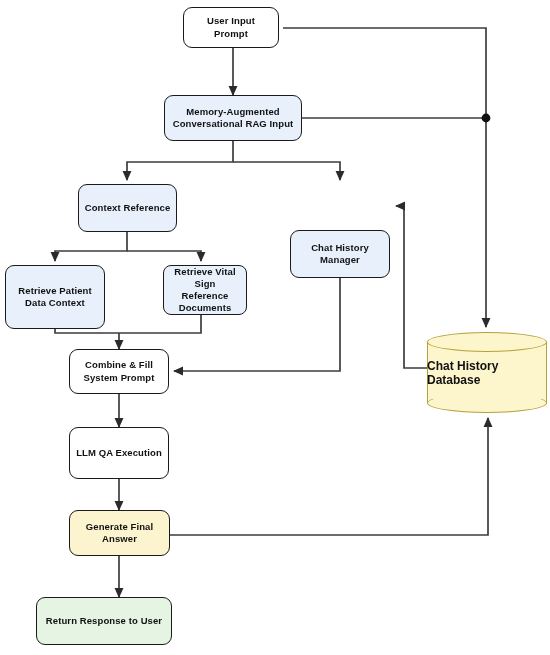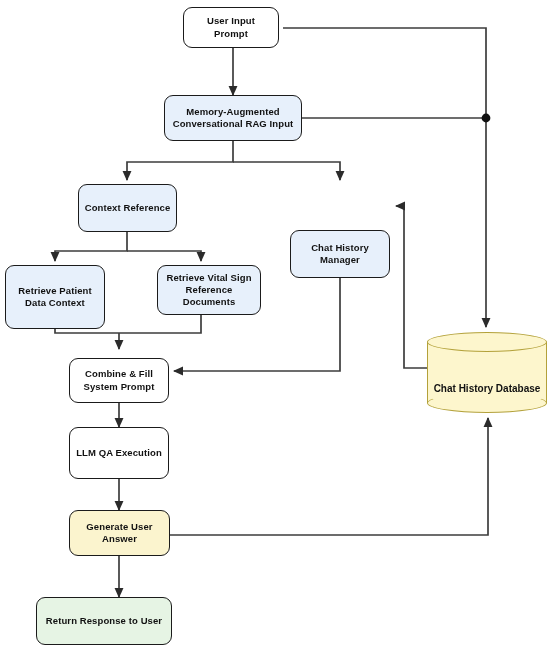--- a/index.html
+++ b/index.html
@@ -22,23 +22,23 @@
   
   .cyl{position:absolute;}
   .cyl .body{position:absolute;left:0;right:0;top:10px;bottom:10px;
              background:#fdf6cd;border-left:1.6px solid #b3a13a;
              border-right:1.6px solid #b3a13a;}
   .cyl .top,.cyl .bot{position:absolute;left:0;width:100%;height:20px;
              box-sizing:border-box;border:1.6px solid #b3a13a;
              border-radius:50%/50%;background:#fdf6cd;}
   .cyl .top{top:0;}
   .cyl .bot{bottom:0;background:#fdf6cd;border-top-color:transparent;}
-  .cyl .cap-label{position:absolute;left:0;width:100%;top:16px;height:100%;
+  .cyl .cap-label{position:absolute;left:0;width:100%;top:0;height:100%;
              display:flex;align-items:center;justify-content:center;
-             font-size:10px;font-weight:bold;color:#111;z-index:5;}
+             font-size:12px;font-weight:bold;color:#111;z-index:5;}
 </style>
 </head>
 <body>
 
 <div id="canvas">
 
   <svg id="edges" viewBox="0 0 550 655" xmlns="http://www.w3.org/2000/svg">
     <defs>
       <marker id="arrow" viewBox="0 0 10 10" refX="9" refY="5" markerWidth="6.2" markerHeight="6.2" orient="auto-start-reverse">
         <path d="M0,0.6 L10,5 L0,9.4 z" fill="#2b2b2b"></path>
@@ -98,37 +98,37 @@
   <div class="node blue" style="left:290px;top:184px;width:100px;height:48px;margin-top:46px;">
     <span style="white-space:pre-line;">Chat History
 Manager</span>
   </div>
 
   <div class="node blue" style="left:5px;top:265px;width:100px;height:64px;">
     <span style="white-space:pre-line;">Retrieve Patient
 Data Context</span>
   </div>
 
-  <div class="node blue" style="left:157px;top:265px;width:104px;height:50px;">
+  <div class="node blue" style="left:163px;top:265px;width:84px;height:50px;border-radius:8px;">
     <span style="white-space:pre-line;">Retrieve Vital Sign
 Reference
 Documents</span>
   </div>
 
-  <div class="node plain" style="left:69px;top:349px;width:100px;height:45px;margin-top:9px;">
+  <div class="node plain" style="left:69px;top:349px;width:100px;height:45px;">
     <span style="white-space:pre-line;">Combine &amp; Fill
 System Prompt</span>
   </div>
 
   <div class="node plain" style="left:69px;top:427px;width:100px;height:52px;">
     <span style="white-space:pre-line;">LLM QA Execution</span>
   </div>
 
   <div class="node yellow" style="left:69px;top:510px;width:101px;height:46px;">
-    <span style="white-space:pre-line;">Generate User
+    <span style="white-space:pre-line;">Generate Final
 Answer</span>
   </div>
 
   <div class="node green" style="left:36px;top:597px;width:136px;height:48px;">
     <span style="white-space:pre-line;">Return Response to User</span>
   </div>
 
   <div class="cyl" style="left:427px;top:332px;width:120px;height:81px;">
     <div class="body"></div>
     <div class="bot"></div>

